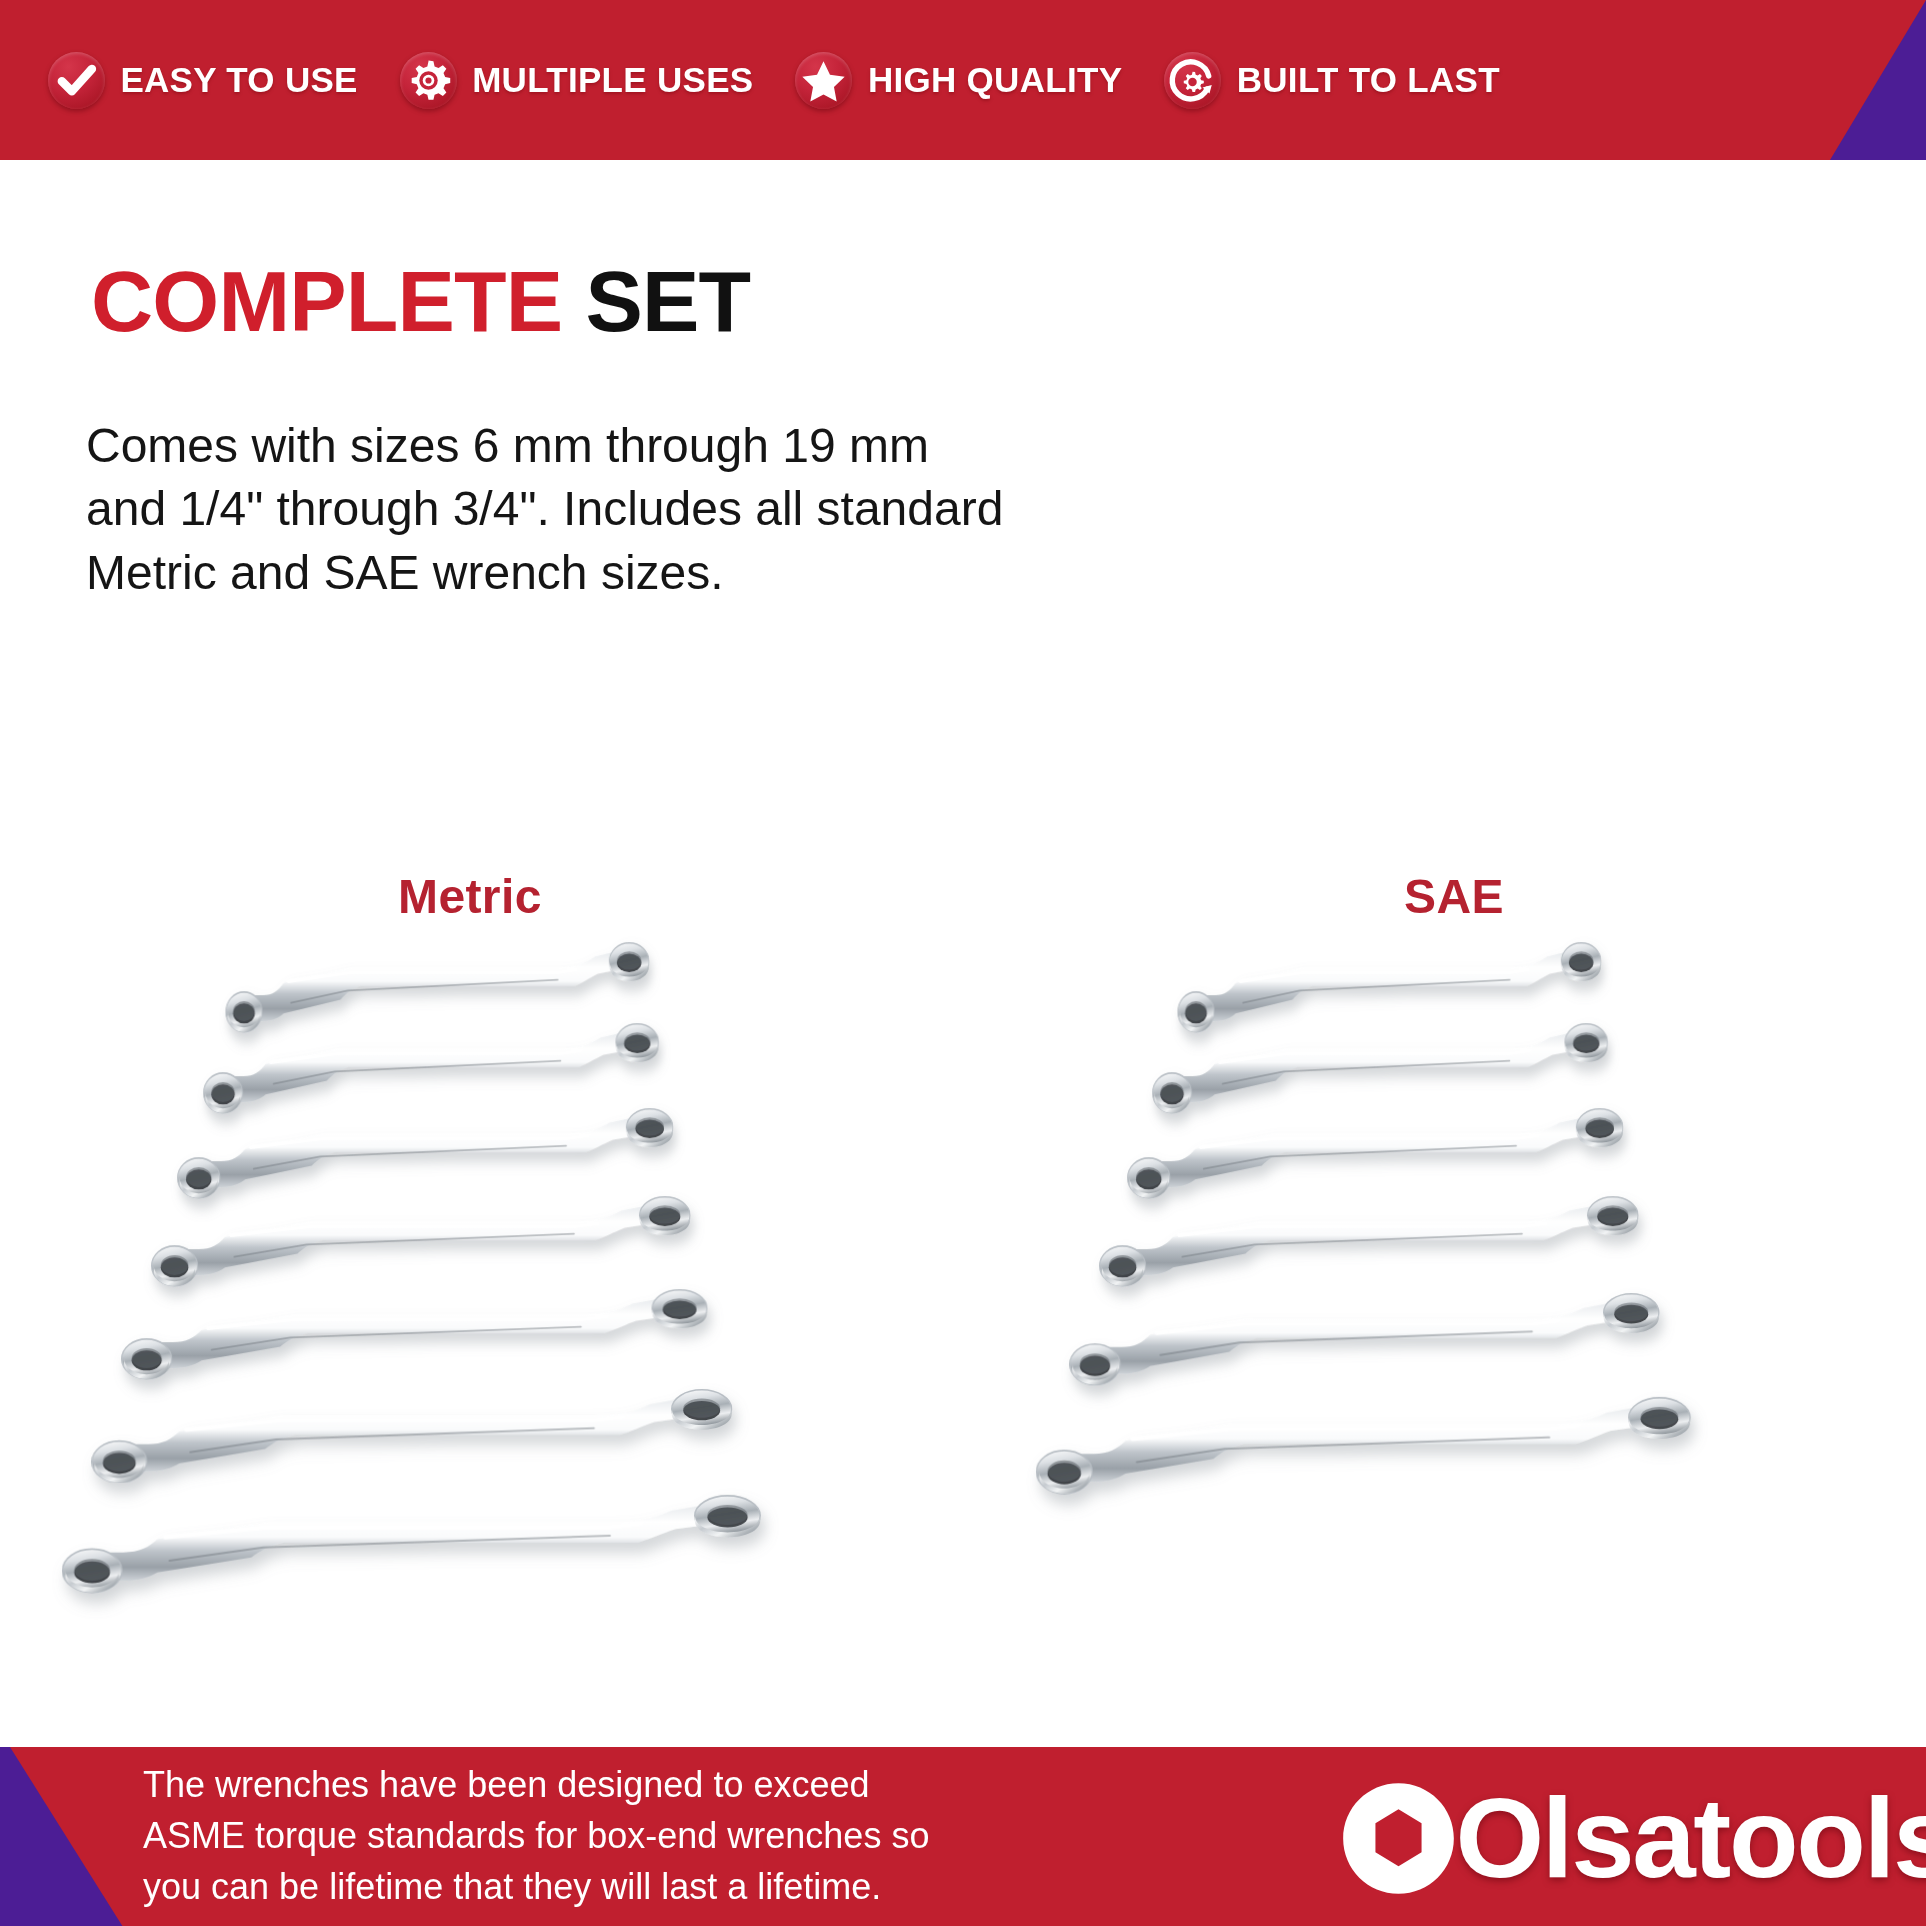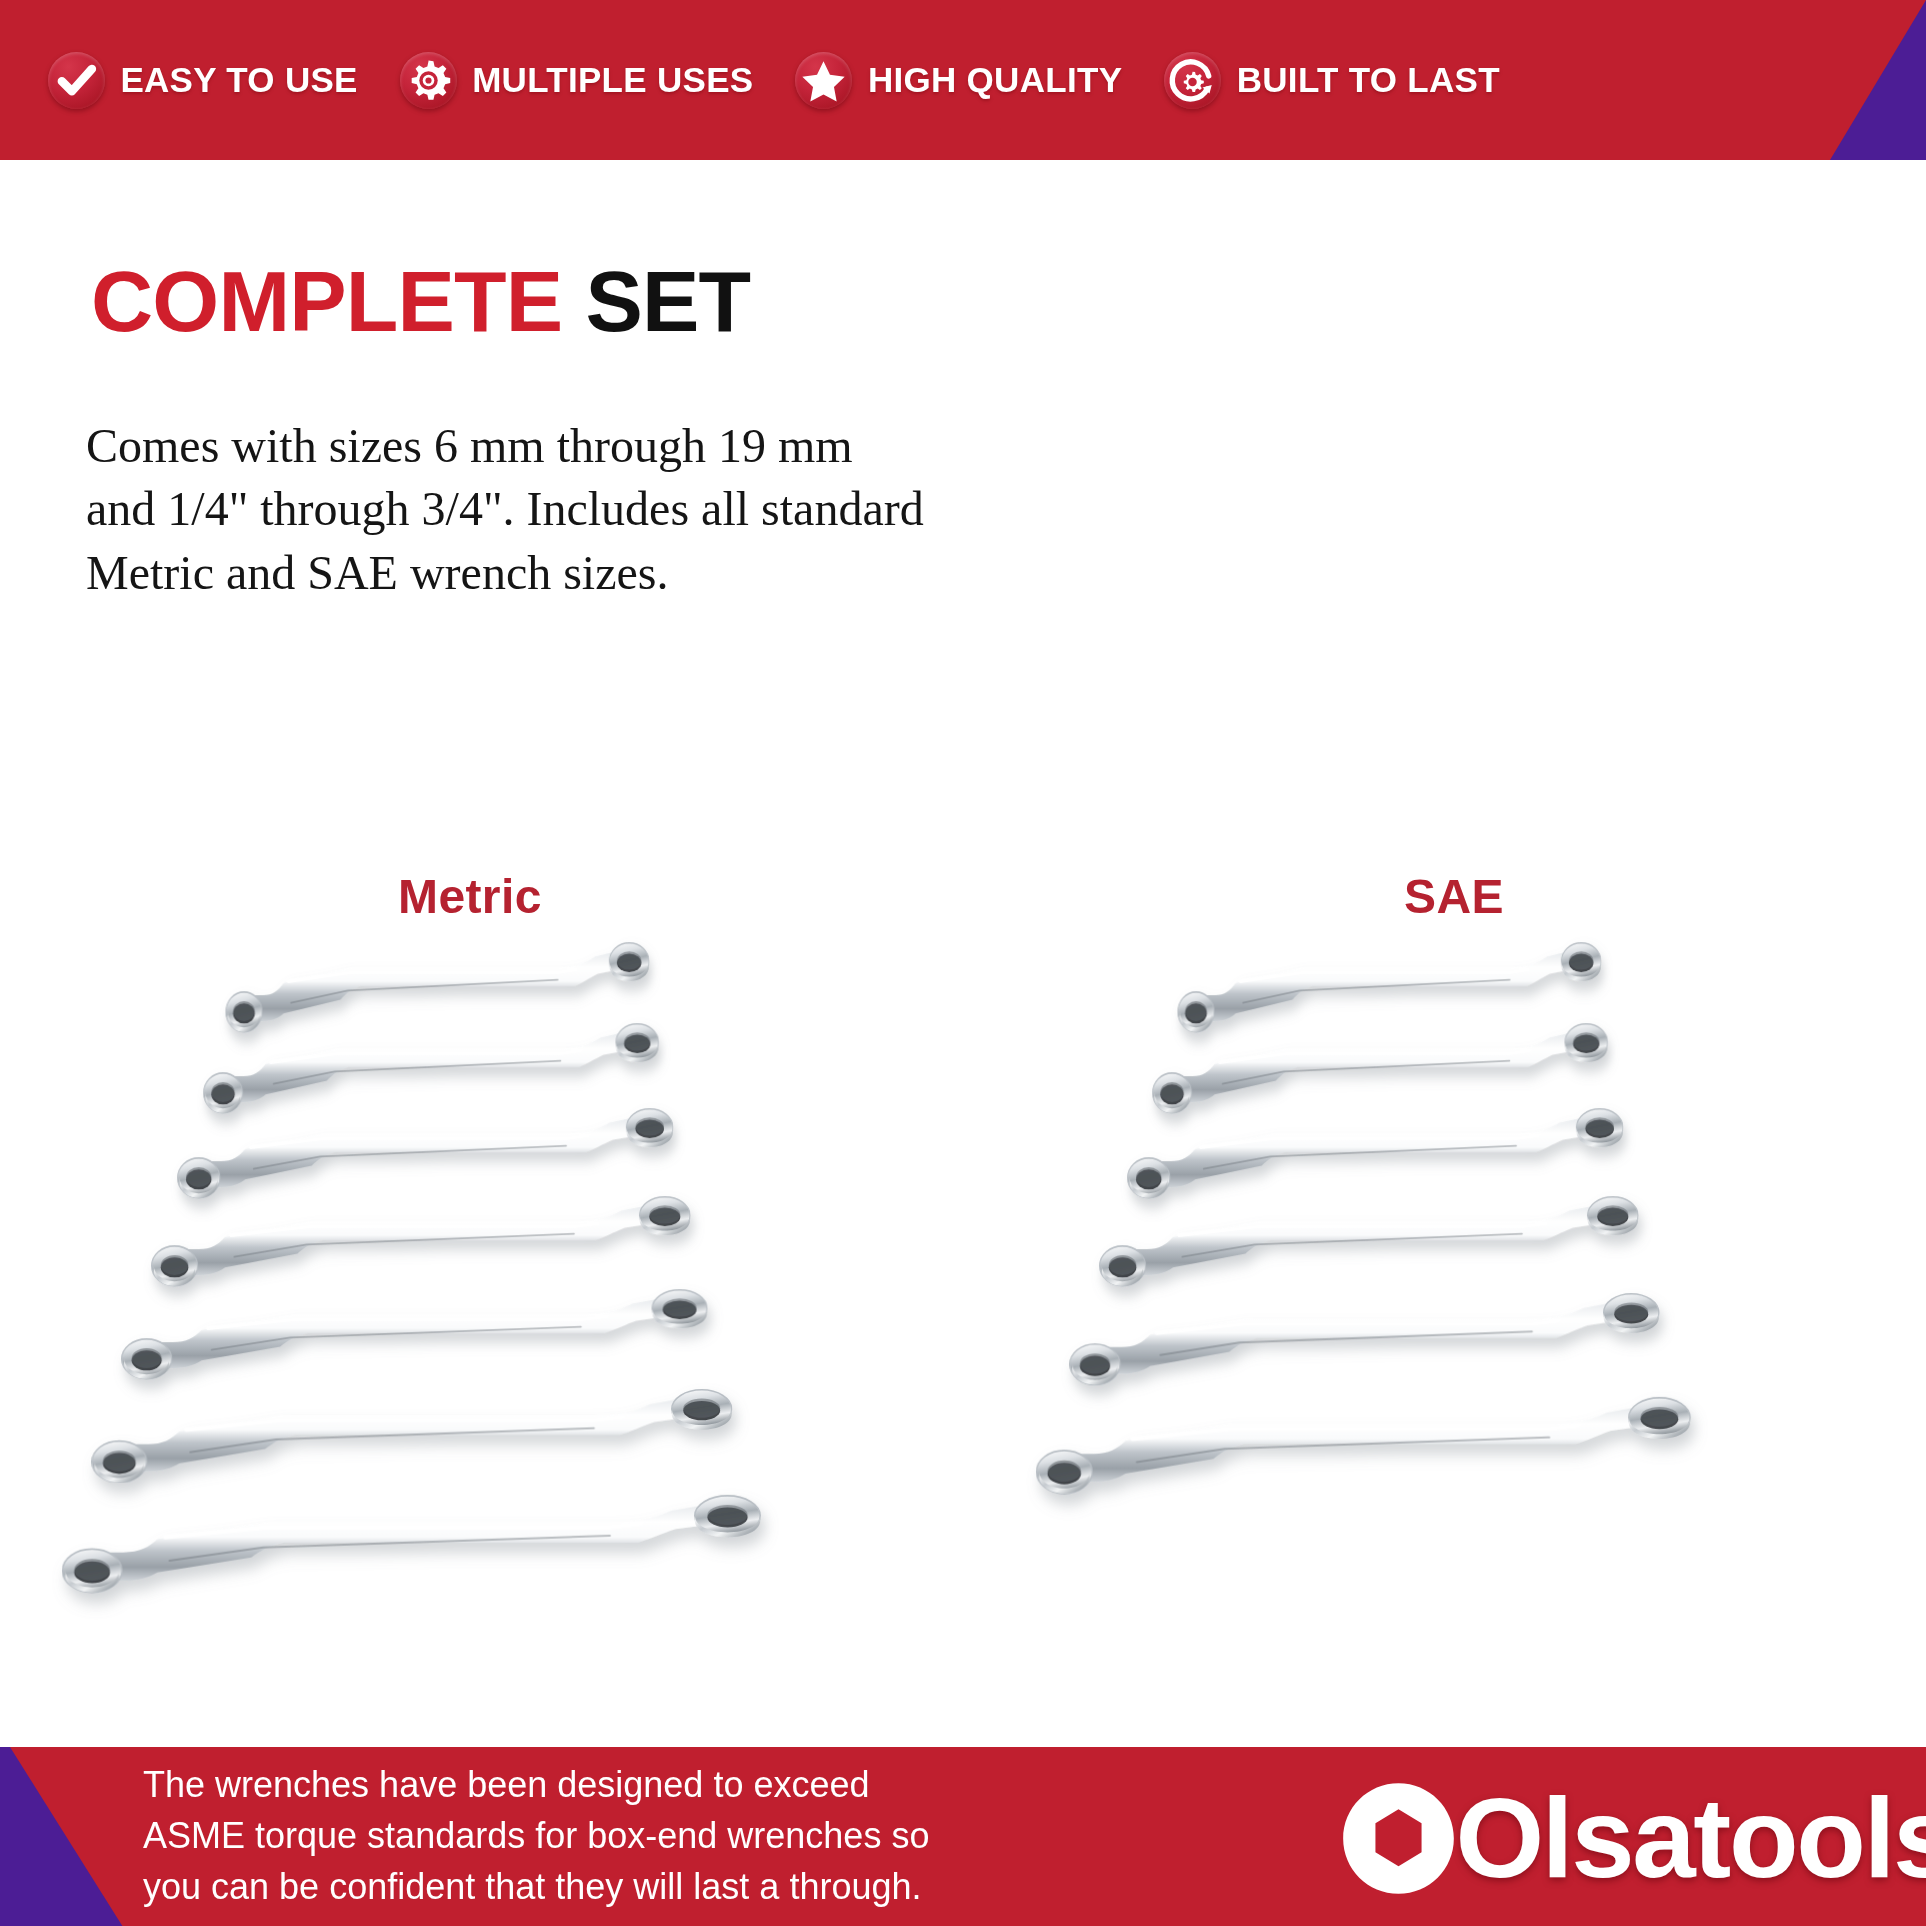--- a/index.html
+++ b/index.html
@@ -104,21 +104,21 @@
     position: absolute;
     left: 86px;
     top: 254px;
     width: 1248px;
     font-size: 48px;
     font-weight: 500;
     line-height: 1.32;
     color: #151515;
     font-family: "Liberation Sans", sans-serif;
   }
-  #subcopy .sub-line { display: block; white-space: nowrap; font-family: Liberation Serif, serif; }
+  #subcopy .sub-line { display: block; white-space: nowrap; }
 
   
   .col-heading {
     position: absolute;
     font-size: 48px;
     font-weight: 700;
     color: #B52230;
     font-family: "Liberation Sans", sans-serif;
     letter-spacing: 0.4px;
   }
@@ -1175,21 +1175,21 @@
         </div>
       </div>
 
   </div>
 
   <div id="footer-banner"></div>
 
   <p id="footer-copy">
     <span class="ft-line">The wrenches have been designed to exceed</span>
     <span class="ft-line">ASME torque standards for box-end wrenches so</span>
-    <span class="ft-line">you can be confident that they will last a through.</span>
+    <span class="ft-line">you can be lifetime that they will last a lifetime.</span>
   </p>
 
   <div id="brand-logo">
     <span id="brand-mark">
       <svg width="123" height="123" viewBox="0 0 160 160">
         <path d="M80 8 C120 8 152 40 152 80 C152 120 120 152 80 152 C40 152 8 120 8 80 C8 40 40 8 80 8 Z
                  M80 42 L110 60 L110 98 L80 116 L50 98 L50 60 Z" fill="#ffffff" fill-rule="evenodd"></path>
       </svg>
     </span>
     <span id="brand-word">Olsatools</span>

